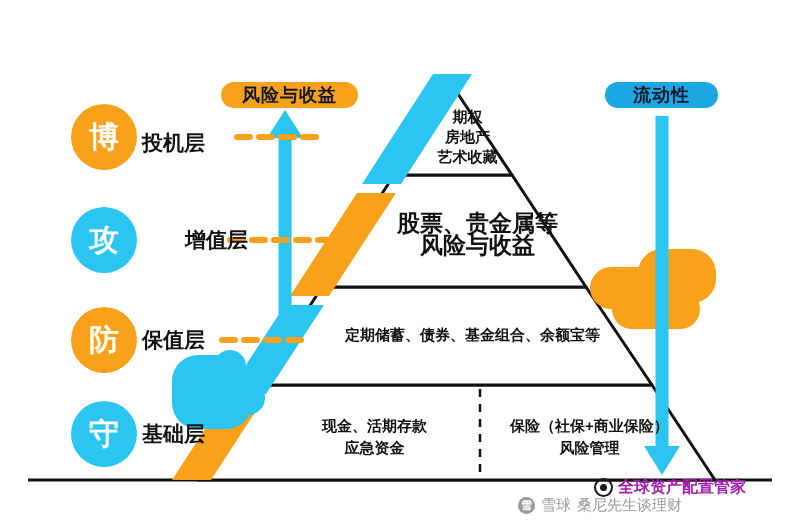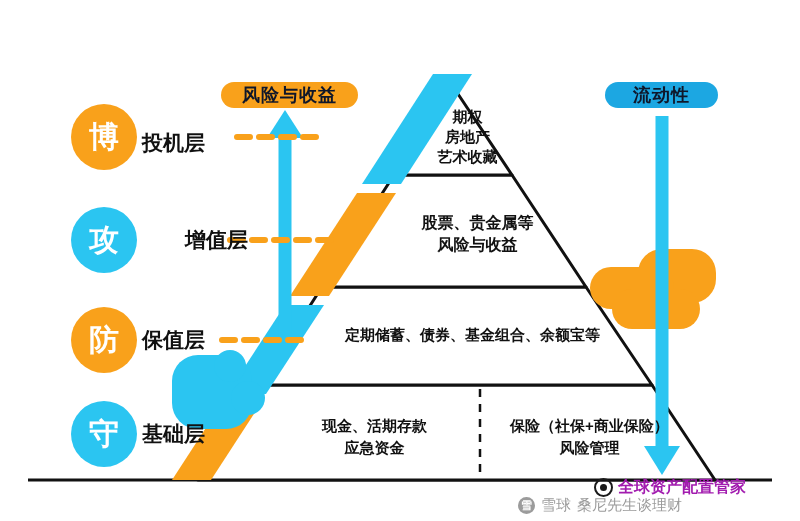--- a/index.html
+++ b/index.html
@@ -10,21 +10,21 @@
     color:#fff;font-size:30px;font-weight:bold;}
   .c-orange{background:#F9A11B;}
   .c-cyan{background:#2BC5F1;}
   .level-label{font-size:21px;font-weight:bold;color:#111;line-height:28px;}
   .pill{height:26px;border-radius:16px;display:flex;align-items:center;justify-content:center;
     color:#0f172a;font-size:18px;font-weight:bold;letter-spacing:1px;}
   .pill-orange{background:#F9A11B;}
   .pill-blue{background:#1CA7E2;}
   .tier-text{color:#111;font-weight:bold;text-align:center;}
   .t-sm{font-size:15px;line-height:20px;}
-  .t-md{font-size:16px;line-height:22px;}
+  .t-md{font-size:23px;line-height:22px;}
   .t4{font-size:15px;line-height:22px;}
   .watermark1{display:flex;align-items:center;gap:5px;color:#a21caf;font-size:16px;font-weight:bold;}
   .wm-icon1{width:15px;height:15px;border:2px solid #1a1a1a;border-radius:50%;position:relative;flex:0 0 auto;}
   .wm-icon1::after{content:"";position:absolute;left:4px;top:4px;width:7px;height:7px;border-radius:50%;background:#1a1a1a;}
   .watermark2{display:flex;align-items:center;gap:6px;color:#9b9b9b;font-size:15px;}
   .wm-icon2{width:17px;height:17px;border-radius:50%;background:#9b9b9b;color:#fff;font-size:11px;font-weight:bold;
     display:flex;align-items:center;justify-content:center;flex:0 0 auto;}
 </style>
 </head>
 <body>

